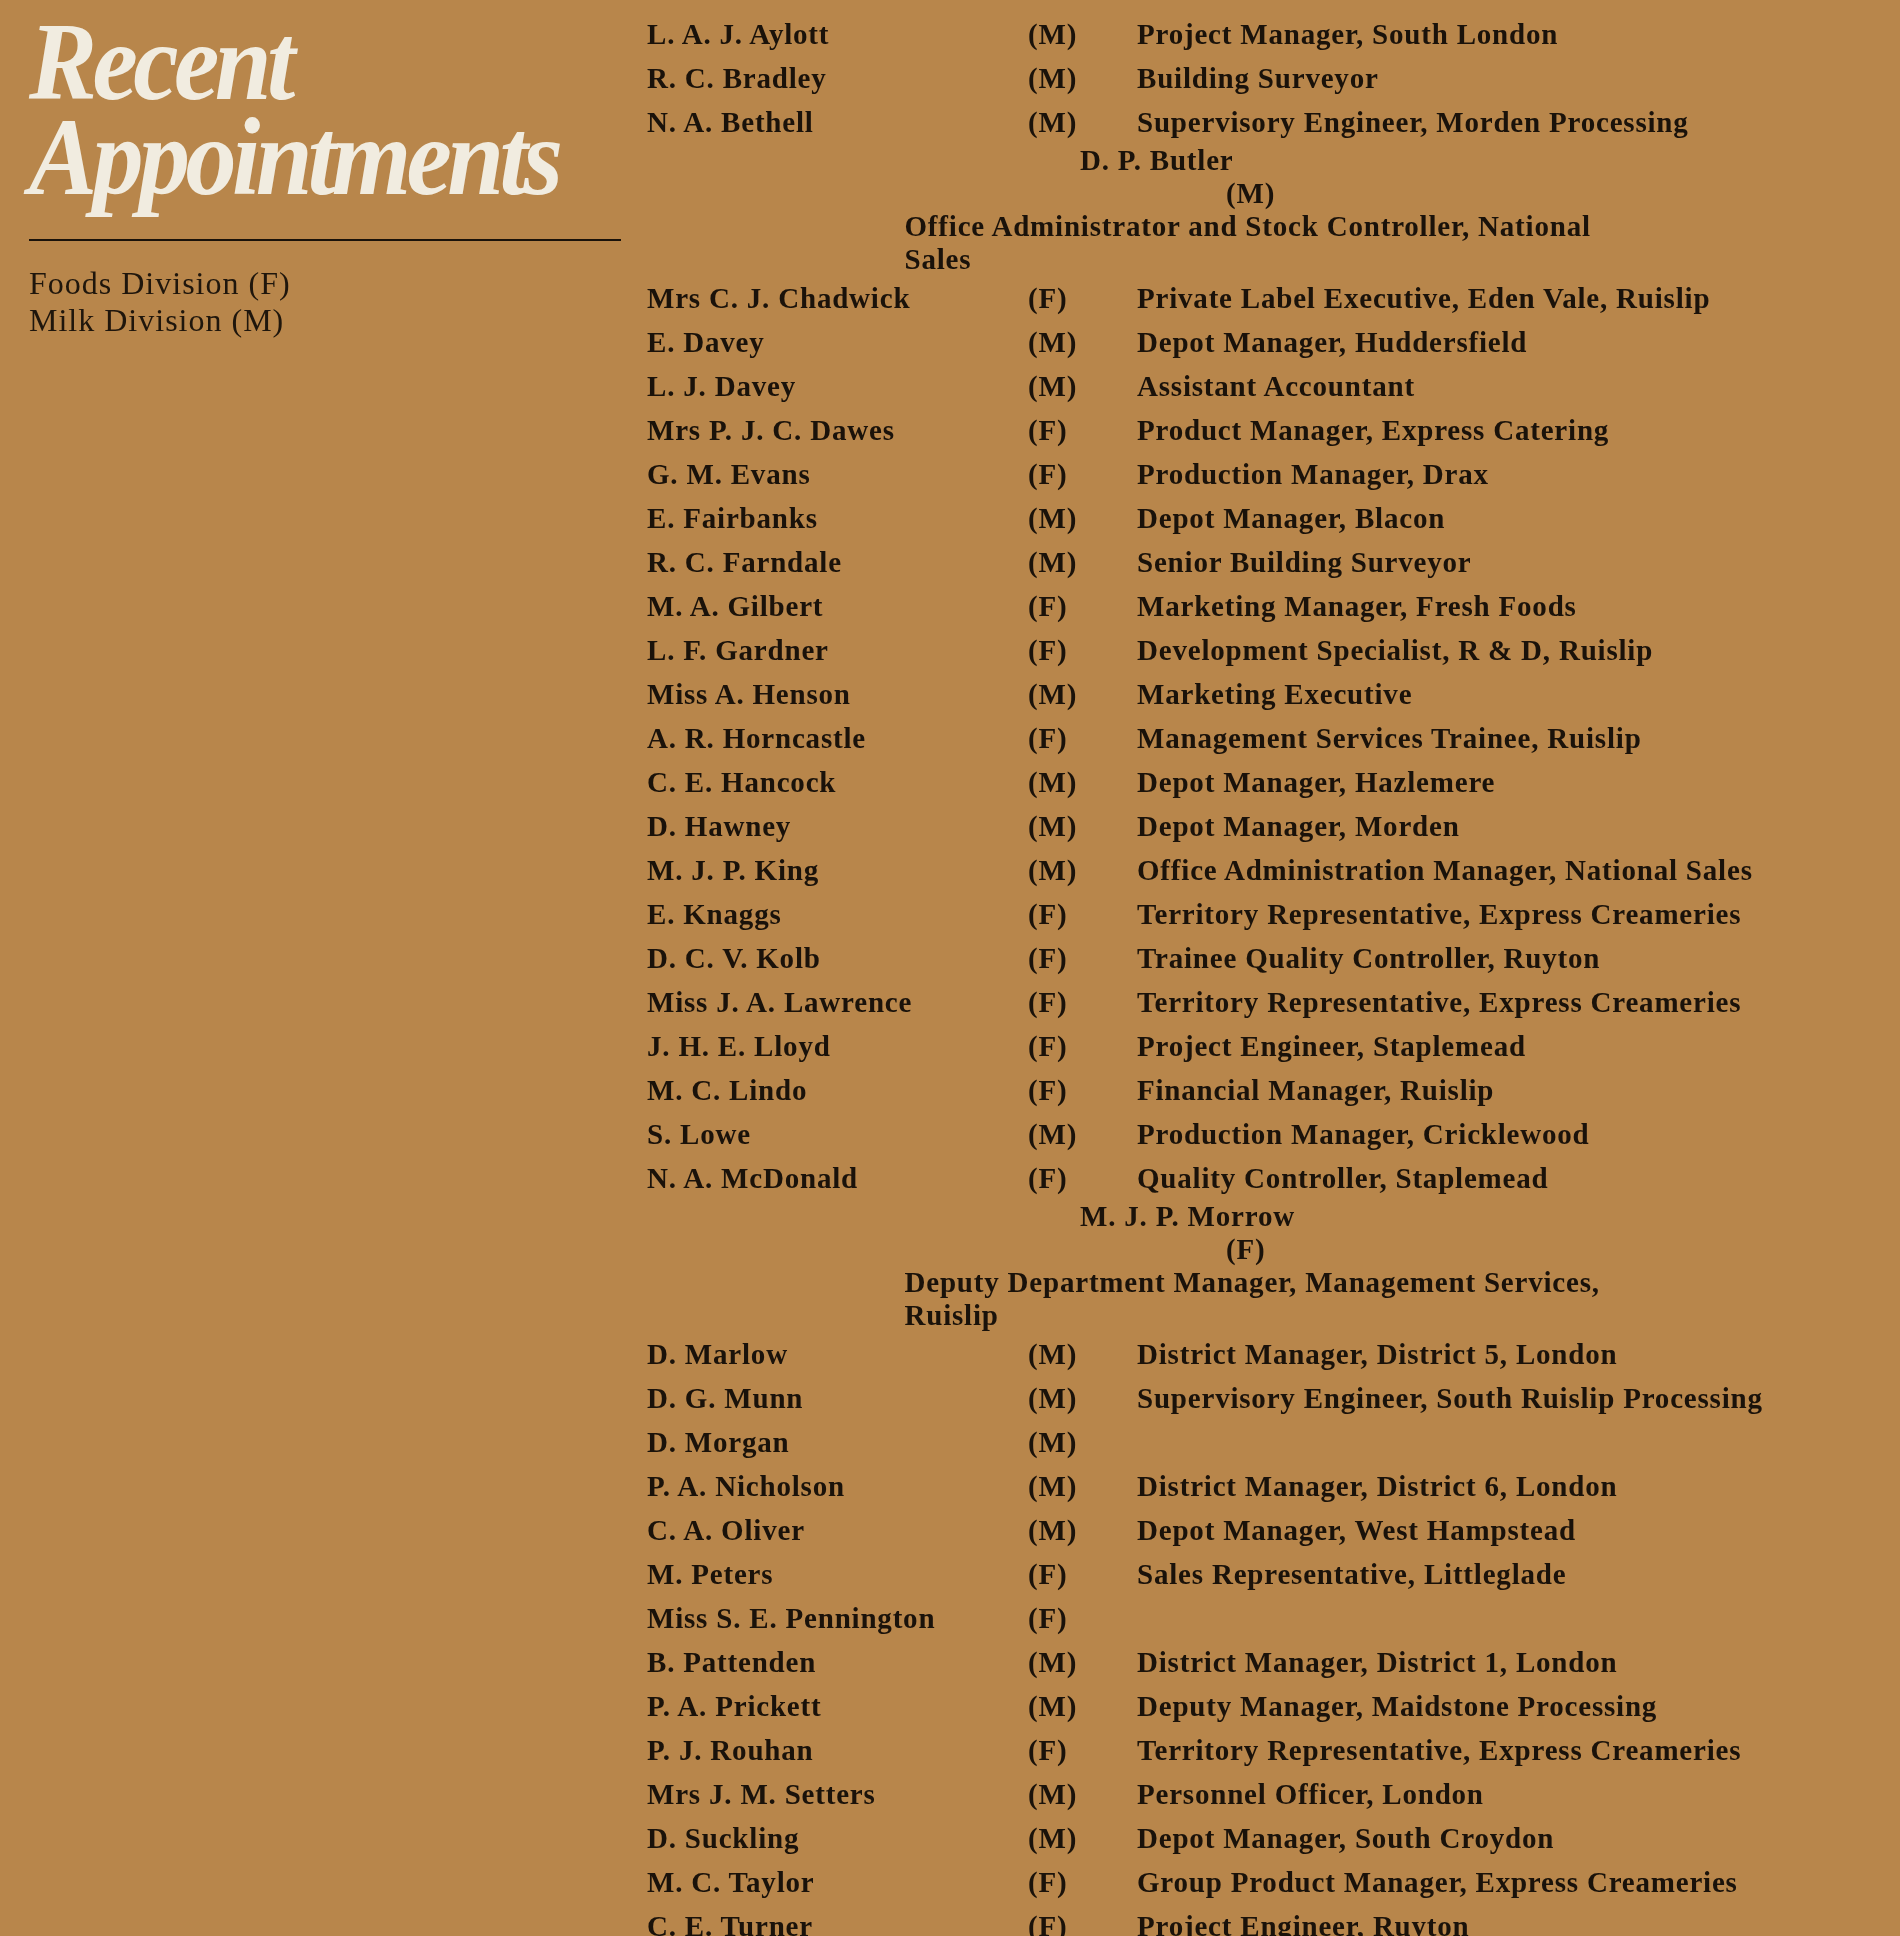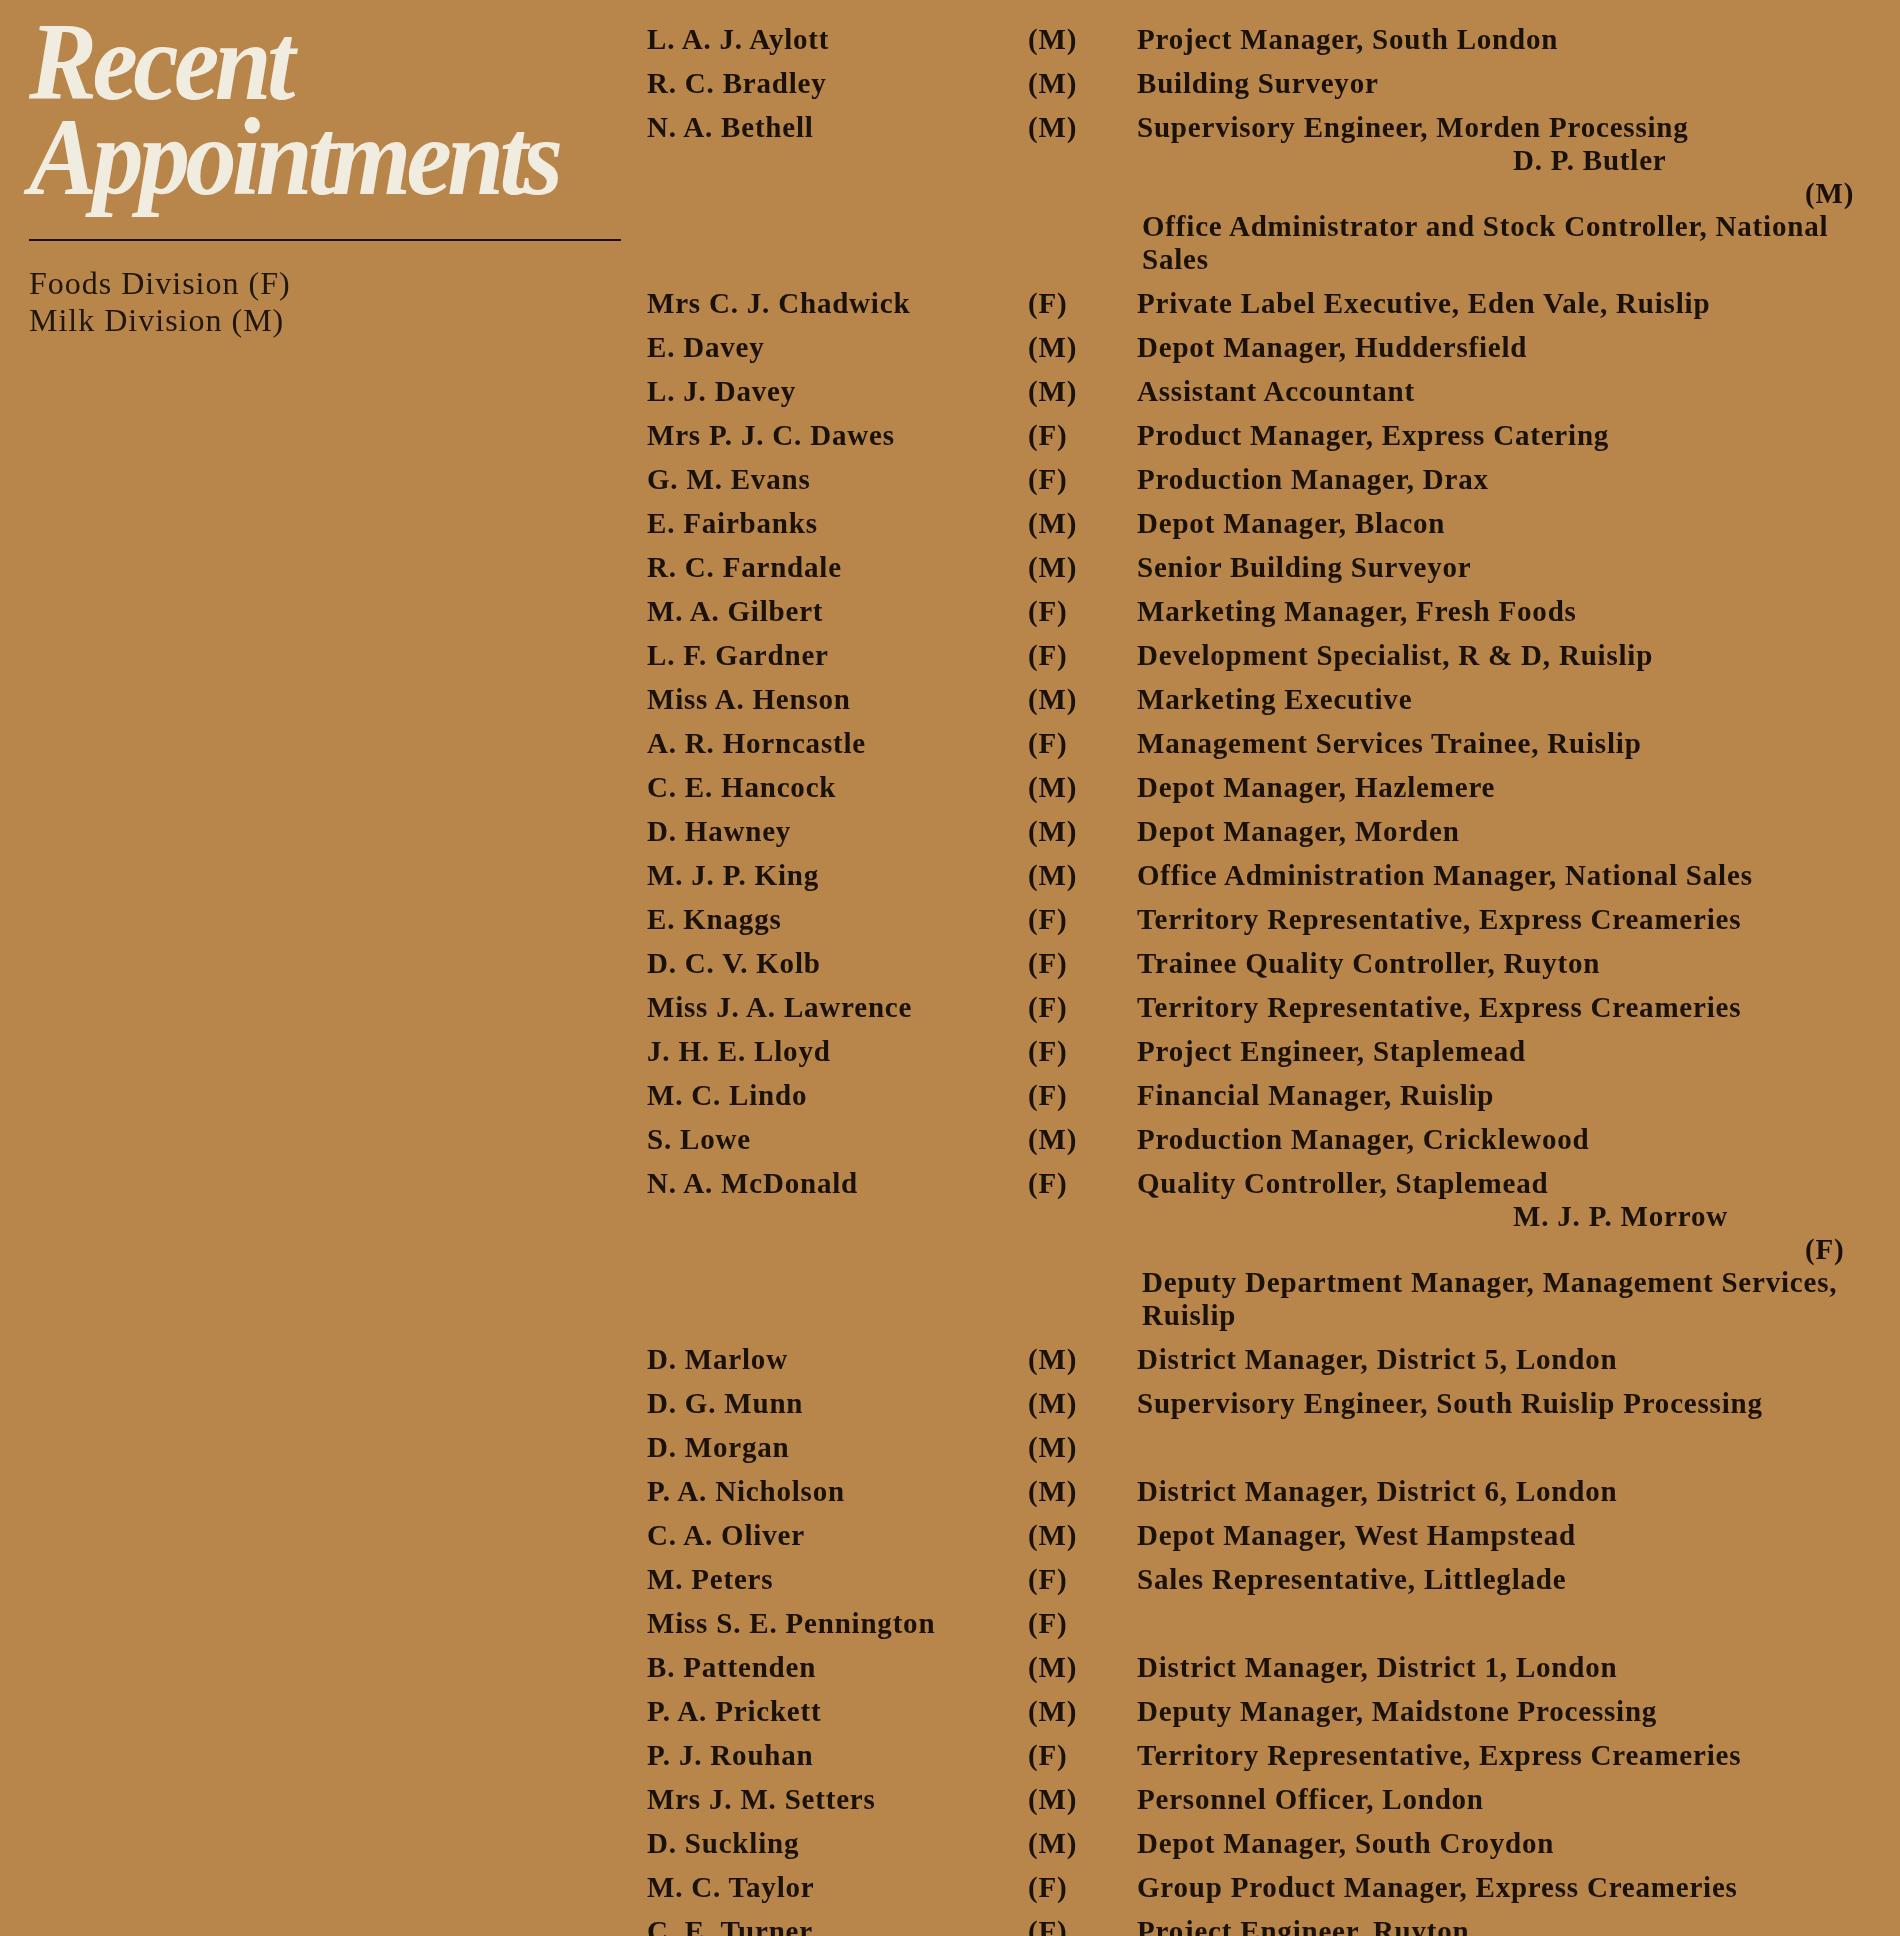--- a/index.html
+++ b/index.html
@@ -53,21 +53,21 @@
       letter-spacing: 1px;
     }
     .list {
       position: absolute;
       left: 647px;
       top: 12px;
       width: 1247px;
     }
     .row {
       display: flex;
-      align-items: flex-end;
+      align-items: center;
       font-weight: bold;
       font-size: 29px;
       line-height: 33px;
       min-height: 44px;
       letter-spacing: 0.8px;
     }
     .row.tall { min-height: 76px; flex-direction: column; }
     .name {
       width: 381px;
       flex: none;

